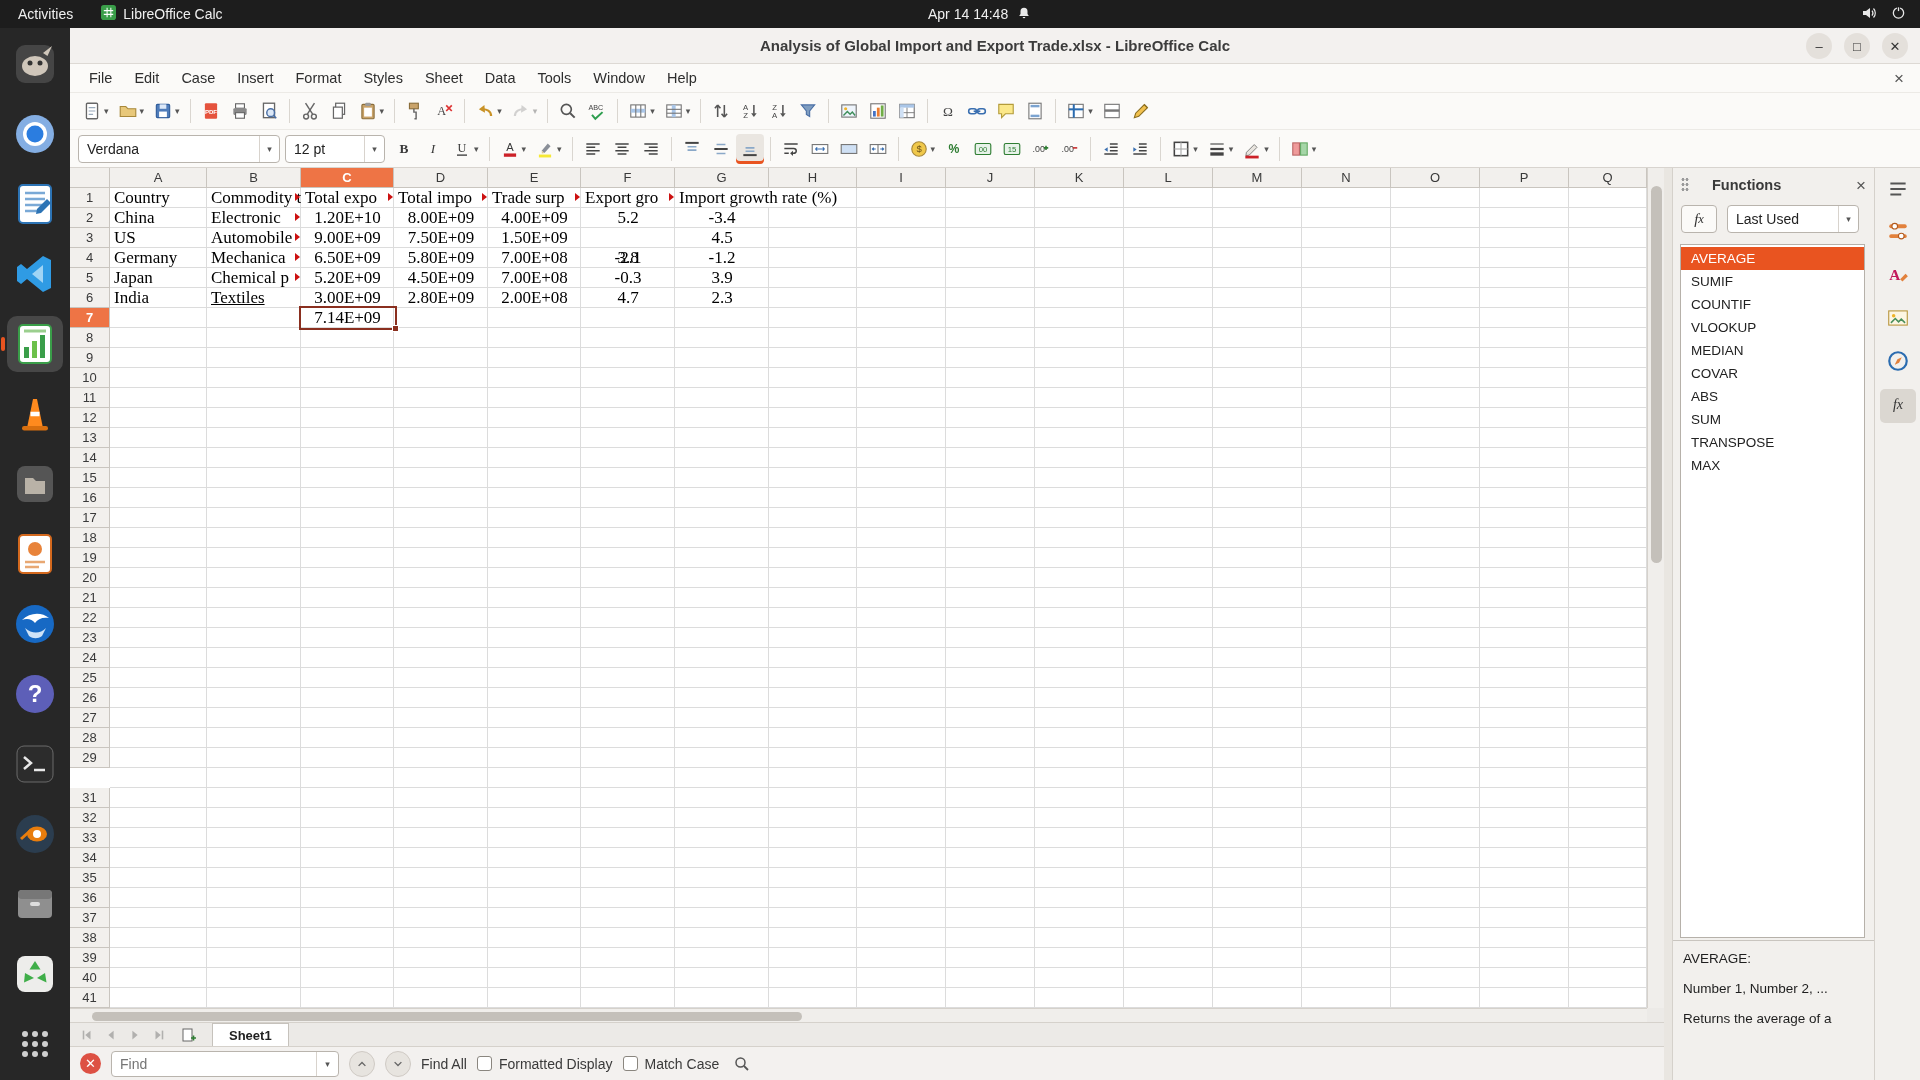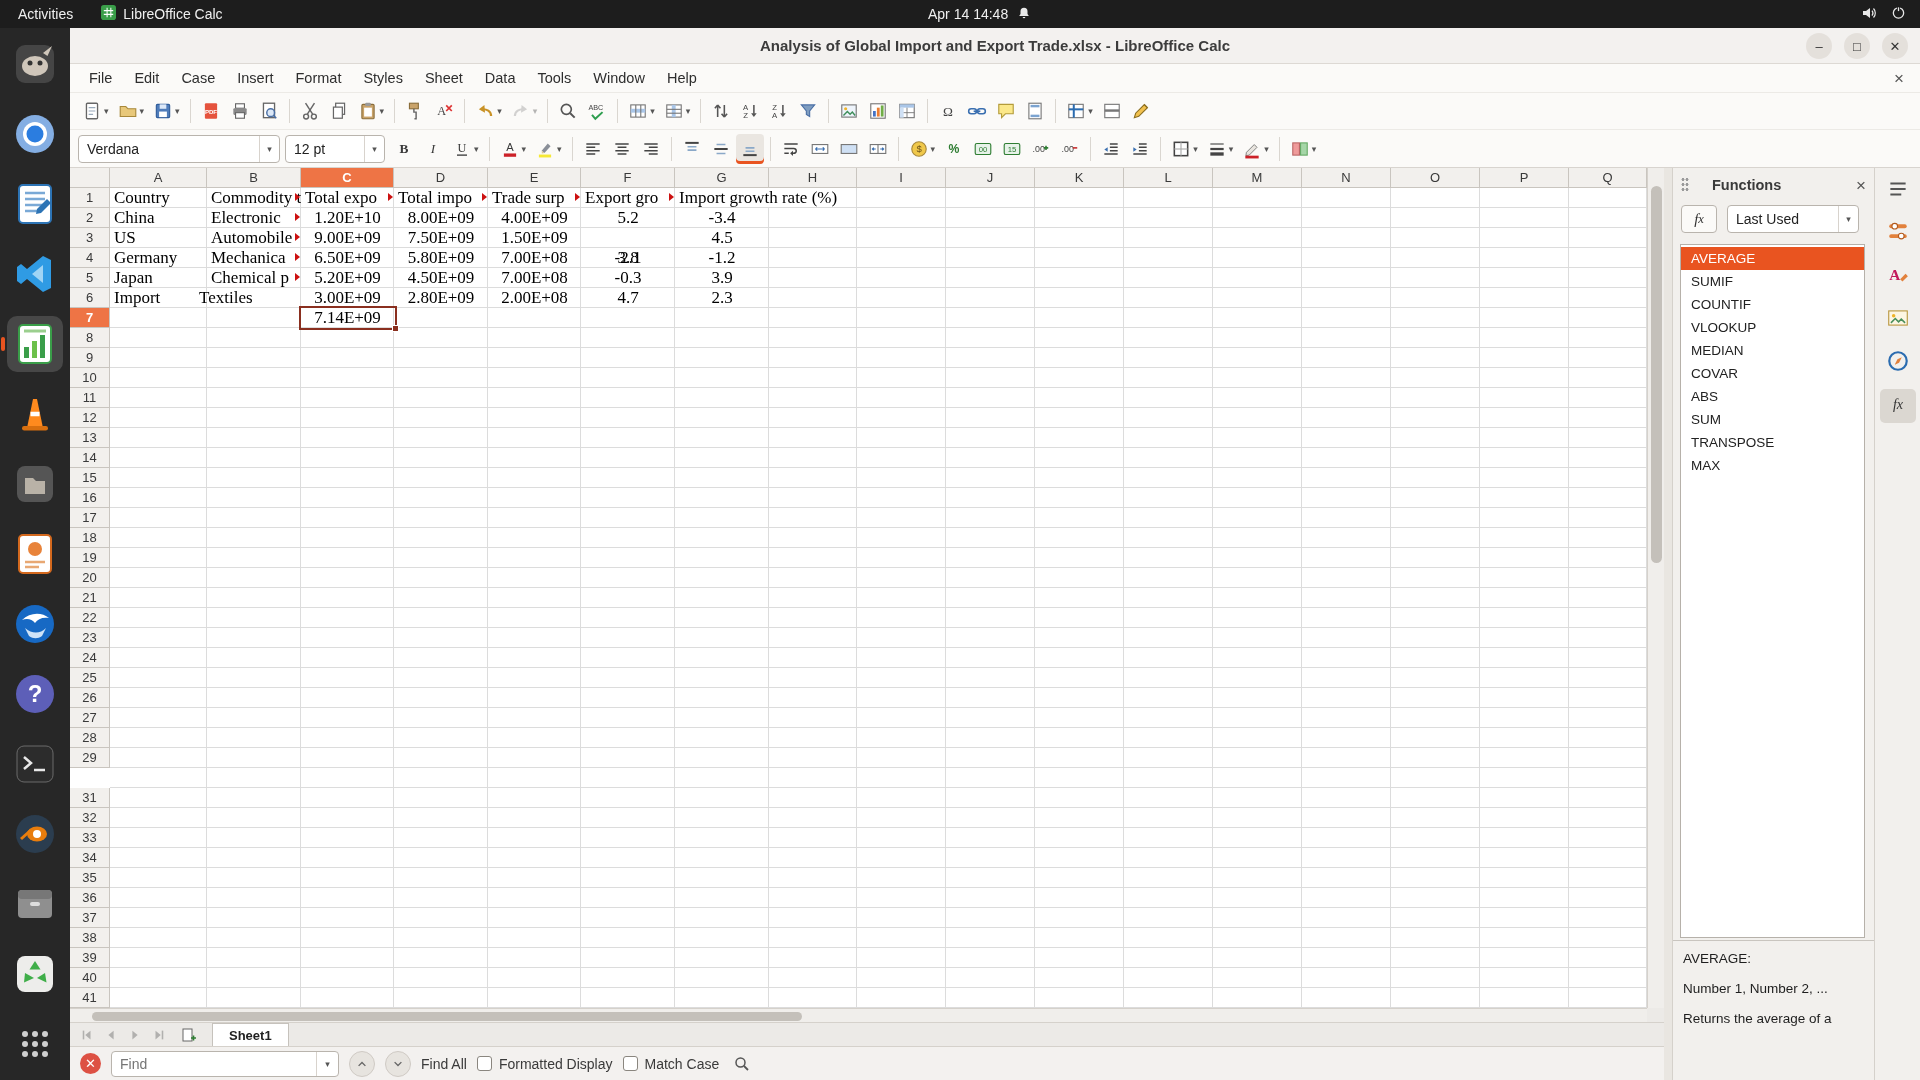--- a/index.html
+++ b/index.html
@@ -879,22 +879,22 @@
         <div class="cell right" style="left: 378px; top: 60px; width: 93px;">7.00E+08</div>
         <div class="cell right" style="left: 471px; top: 60px; width: 94px;">3.8</div>
         <div class="cell right" style="left: 565px; top: 60px; width: 94px;">-1.2</div>
         <div class="cell" style="left: 0px; top: 80px; width: 97px;">Japan</div>
         <div class="cell" style="left: 97px; top: 80px; width: 94px;">Chemical p<div class="clipmark"></div></div>
         <div class="cell right" style="left: 191px; top: 80px; width: 93px;">5.20E+09</div>
         <div class="cell right" style="left: 284px; top: 80px; width: 94px;">4.50E+09</div>
         <div class="cell right" style="left: 378px; top: 80px; width: 93px;">7.00E+08</div>
         <div class="cell right" style="left: 471px; top: 80px; width: 94px;">-0.3</div>
         <div class="cell right" style="left: 565px; top: 80px; width: 94px;">3.9</div>
-        <div class="cell" style="left: 0px; top: 100px; width: 97px;">Import</div>
-        <div class="cell" style="left: 85px; top: 100px; width: 94px;">Textiles</div>
+        <div class="cell" style="left: 0px; top: 100px; width: 97px;">India</div>
+        <div class="cell" style="left: 97px; top: 100px; width: 94px; text-decoration: underline;">Textiles</div>
         <div class="cell right" style="left: 191px; top: 100px; width: 93px;">3.00E+09</div>
         <div class="cell right" style="left: 284px; top: 100px; width: 94px;">2.80E+09</div>
         <div class="cell right" style="left: 378px; top: 100px; width: 93px;">2.00E+08</div>
         <div class="cell right" style="left: 471px; top: 100px; width: 94px;">4.7</div>
         <div class="cell right" style="left: 565px; top: 100px; width: 94px;">2.3</div>
         <div class="cell right" style="left: 191px; top: 120px; width: 93px;">7.14E+09</div>
         <div id="selrect" style="left: 189px; top: 118px; width: 98px; height: 24px;">
           <div class="handle"></div>
         </div>
       </div>

